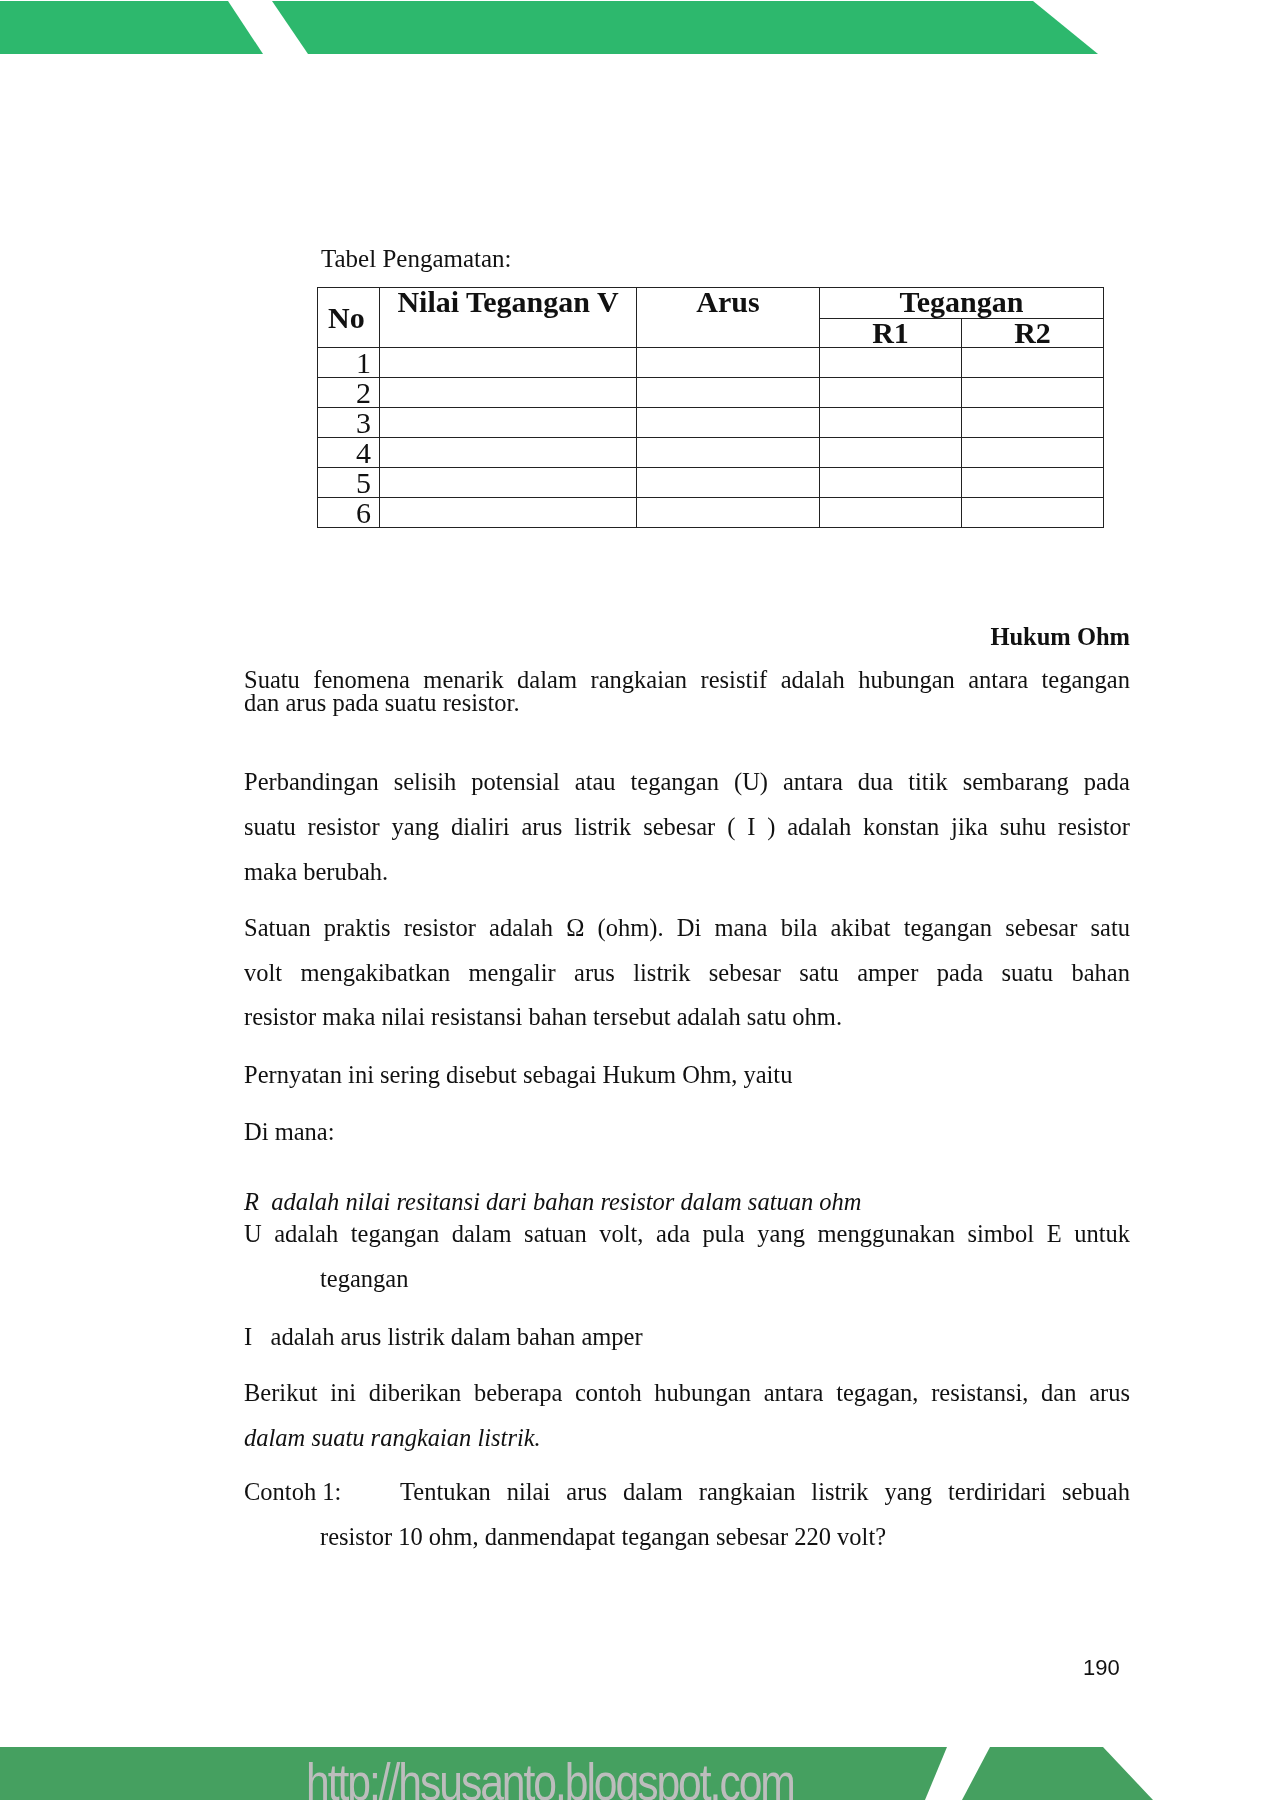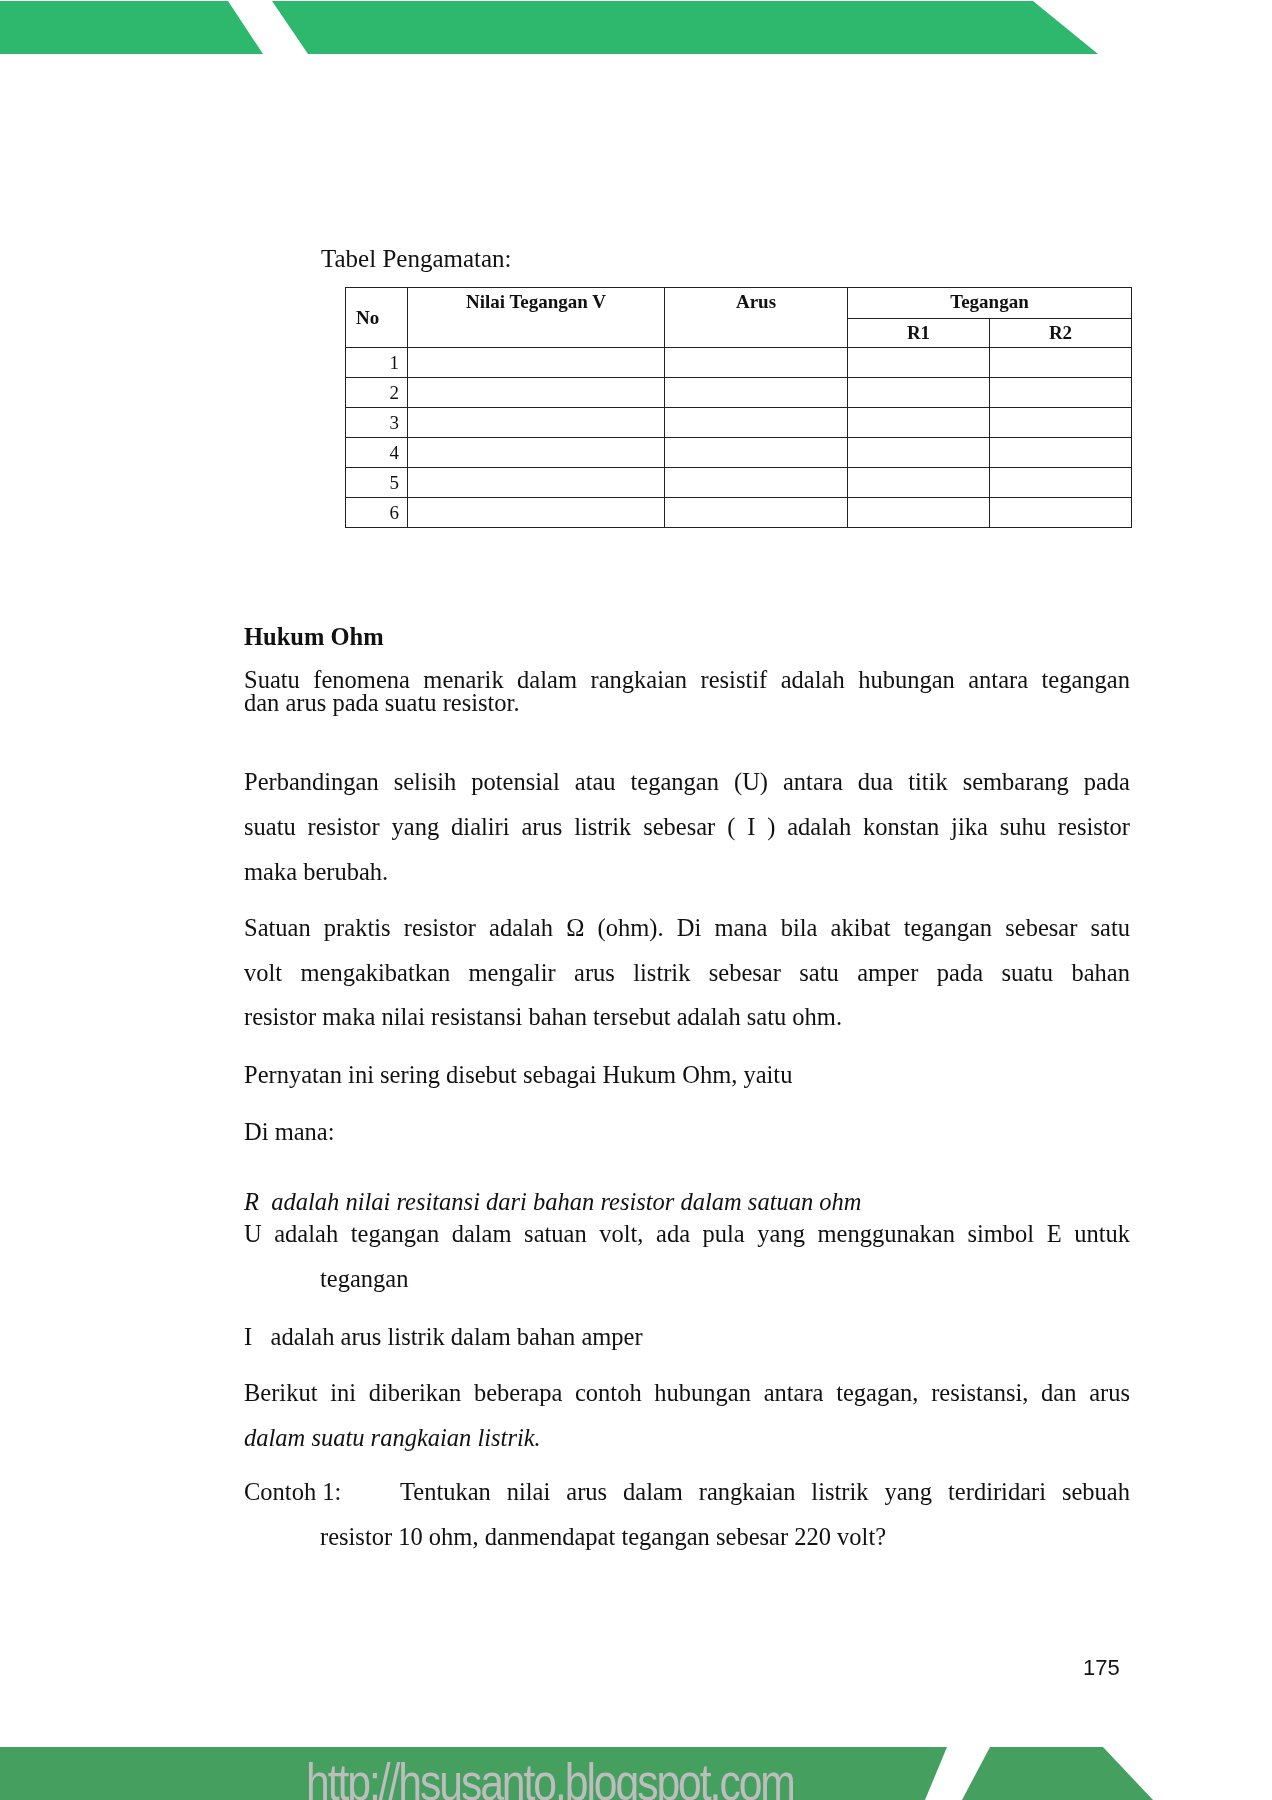--- a/index.html
+++ b/index.html
@@ -5,21 +5,21 @@
   html, body { margin:0; padding:0; }
   body { width:1272px; height:1800px; position:relative; background:#ffffff; overflow:hidden;
          font-family:"Liberation Serif", "DejaVu Serif", serif; color:#111; }
   .banner { position:absolute; left:0; width:1272px; }
   .banner svg { display:block; }
   .line { position:absolute; left:244px; width:886px; font-size:24.5px; line-height:28px; height:28px; white-space:nowrap; }
   .just { text-align:justify; text-align-last:justify; white-space:normal; }
   .bold { font-weight:bold; }
   .caption { position:absolute; left:321px; top:245px; font-size:25px; line-height:28px; }
   table.obs { position:absolute; left:317px; top:287px; width:786px; border-collapse:collapse; table-layout:fixed;
-              font-size:19px;margin-left:28px; }
+              font-size:30px; }
   table.obs td, table.obs th { border:1.5px solid #222; padding:0; height:29px; line-height:28px; }
   table.obs th { font-weight:bold; vertical-align:top; }
   table.obs td.no { text-align:right; padding-right:8px; }
   table.obs th.nohead { vertical-align:middle; text-align:left; padding-left:10px; }
   .pnum { position:absolute; left:1083px; top:1656px; font-family:"Liberation Sans", "DejaVu Sans", sans-serif; font-size:22px; line-height:24px; }
   .url { position:absolute; left:306px; top:1752px; font-family:"Liberation Sans", "DejaVu Sans", sans-serif;
          font-size:52px; line-height:60px; color:#bdbdbd; letter-spacing:-2.5px; transform:scaleX(0.82); transform-origin:left top; }
 </style>
 </head>
 <body>
@@ -92,21 +92,21 @@
     <tr>
       <td class="no">6</td>
       <td></td>
       <td></td>
       <td></td>
       <td></td>
     </tr>
   </tbody>
 </table>
 
-<div class="line bold" style="top:623px;">Hukum Ohm</div>
+<div class="line bold" style="top:623px;text-align:right;">Hukum Ohm</div>
 
 <div class="line just" style="top:666px;">Suatu fenomena menarik dalam rangkaian resistif adalah hubungan antara tegangan</div>
 <div class="line" style="top:689px;">dan arus pada suatu resistor.</div>
 
 <div class="line just" style="top:768px;">Perbandingan selisih potensial atau tegangan (U) antara dua titik sembarang pada</div>
 <div class="line just" style="top:813px;">suatu resistor yang dialiri arus listrik sebesar ( I ) adalah konstan jika suhu resistor</div>
 <div class="line" style="top:858px;">maka berubah.</div>
 
 <div class="line just" style="top:914px;">Satuan praktis resistor adalah Ω (ohm). Di mana bila akibat tegangan sebesar satu</div>
 <div class="line just" style="top:959px;">volt mengakibatkan mengalir arus listrik sebesar satu amper pada suatu bahan</div>
@@ -121,21 +121,21 @@
 <div class="line" style="top:1265px; left:320px; width:810px;">tegangan</div>
 <div class="line" style="top:1323px; white-space:pre;">I   adalah arus listrik dalam bahan amper</div>
 
 <div class="line just" style="top:1379px;">Berikut ini diberikan beberapa contoh hubungan antara tegagan, resistansi, dan arus</div>
 <div class="line" style="top:1424px;font-style:italic;">dalam suatu rangkaian listrik.</div>
 
 <div class="line" style="top:1478px; width:150px;">Contoh 1:</div>
 <div class="line just" style="top:1478px; left:400px; width:730px;">Tentukan nilai arus dalam rangkaian listrik yang terdiridari sebuah</div>
 <div class="line" style="top:1523px; left:320px; width:810px;">resistor 10 ohm, danmendapat tegangan sebesar 220 volt?</div>
 
-<div class="pnum">175</div>
+<div class="pnum">190</div>
 
 <div class="banner" style="top:1746px;">
   <svg width="1272" height="54" viewBox="0 0 1272 54">
     <polygon points="0,1 947,1 925,54 0,54" fill="#45a060"></polygon>
     <polygon points="990,1 1103,1 1153,54 962,54" fill="#45a060"></polygon>
   </svg>
 </div>
 <div class="url">http://hsusanto.blogspot.com</div>
 
 </body></html>

